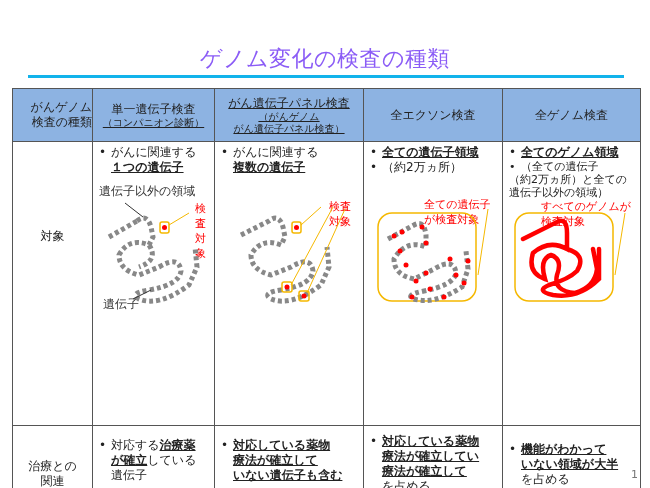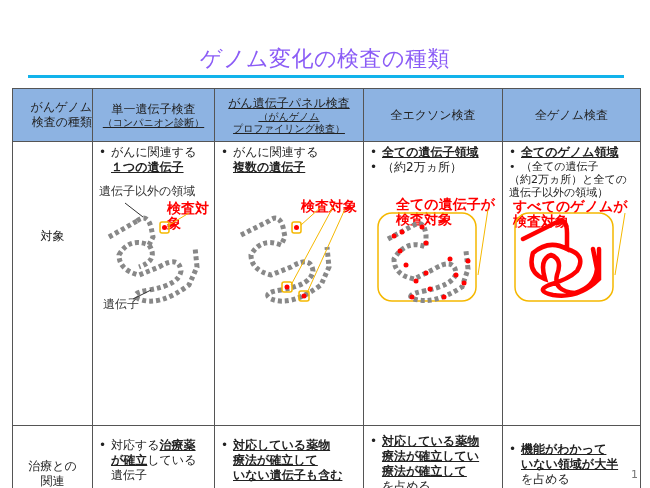--- a/index.html
+++ b/index.html
@@ -9,21 +9,21 @@
   table{position:absolute;left:12px;top:88px;border-collapse:collapse;table-layout:fixed;width:628px;}
   td,th{border:1px solid #555;padding:0;vertical-align:top;font-weight:normal;}
   th{background:#8db3e2;height:52px;vertical-align:middle;font-size:12px;line-height:15px;color:#222;}
   th .sub{font-size:10px;text-decoration:underline;display:block;line-height:12px;}
   th .u{text-decoration:underline;margin-top:12px;}
   .rowlabel{text-align:center;vertical-align:middle;font-size:12px;line-height:15px;font-family:Liberation Mono, monospace;}
   .cell{font-size:12px;line-height:15px;padding:3px 4px 0 6px;}
   .b{font-weight:bold;text-decoration:underline;}
   .bullet{display:flex;}
   .bullet .dot{width:12px;flex:none;}
-  .red{color:#ff0000;font-weight:bold;font-size:14px;}
+  .red{color:#ff0000;font-weight:normal;font-size:11px;margin-left:28px;}
   .fig{position:relative;}
   .small{font-size:12px;color:#333;}
   .pagenum{position:absolute;right:12px;top:468px;font-size:11px;color:#777;}
   .row-target td{height:195px;}
   .row-treat td{height:81px;}
 </style>
 </head>
 <body>
 
 <div class="title">ゲノム変化の検査の種類</div>
@@ -43,21 +43,21 @@
       <span>がんゲノム</span><br>
       <span>検査の種類</span>
     </th>
     <th>
       <span>単一遺伝子検査</span>
       <span class="sub">（コンパニオン診断）</span>
     </th>
     <th>
       <span class="u">がん遺伝子パネル検査</span>
       <span class="sub">（がんゲノム</span>
-      <span class="sub">プロファイリング検査）</span>
+      <span class="sub">がん遺伝子パネル検査）</span>
     </th>
     <th><span>全エクソン検査</span></th>
     <th><span>全ゲノム検査</span></th>
   </tr>
 
   <tr class="row-target">
     <td class="rowlabel" style="vertical-align:top;padding-top:88px;"><span>対象</span></td>
     <td class="cell">
       <div class="bullet">
             <span class="dot">•</span>

